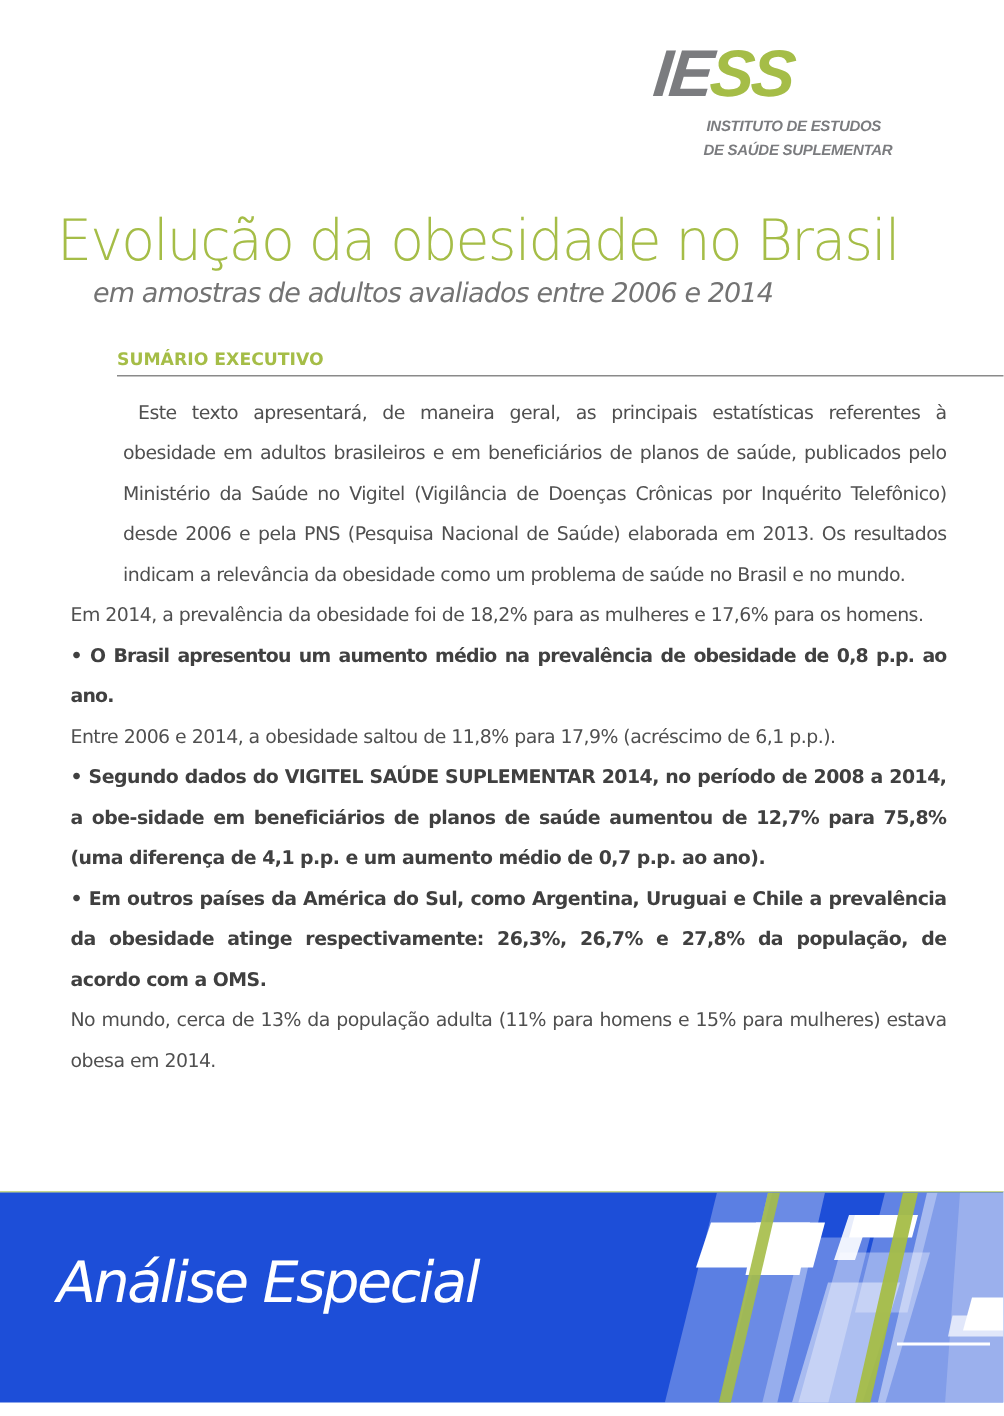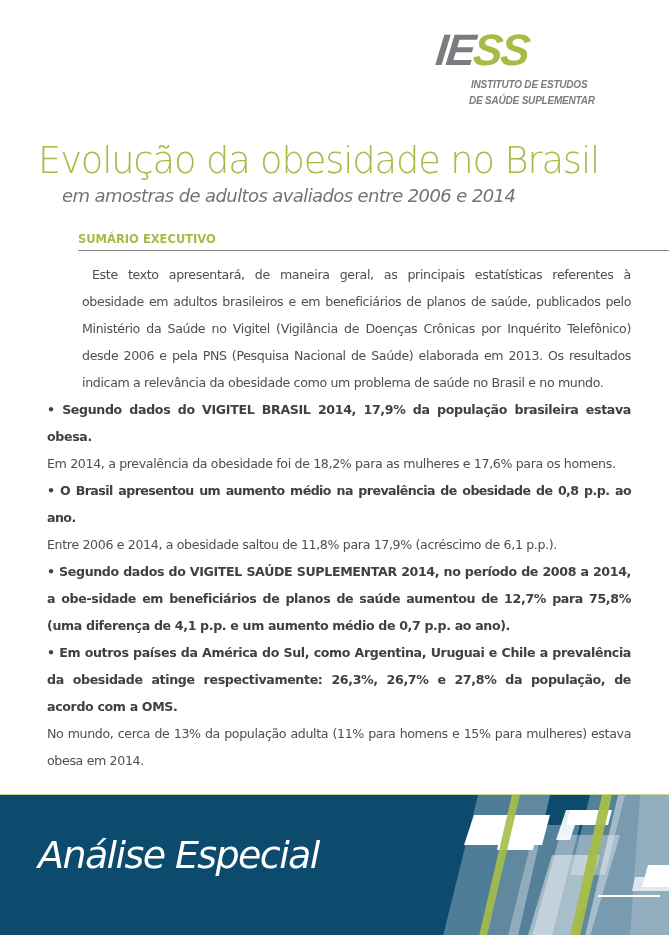--- a/index.html
+++ b/index.html
@@ -18,21 +18,21 @@
 
     .section-head { position: absolute; left: 38px; top: 231px; width: 592px; height: 20px; border-bottom: 1px solid #8a8a8a; margin-left: 40px; }
     .section-head span { font-family: "DejaVu Sans", sans-serif; font-weight: bold; font-size: 11.5px; color: #a5bd47; letter-spacing: 0; line-height: 16px; display: block; }
 
     .body-text { position: absolute; left: 47px; top: 261px; width: 584px; font-family: "DejaVu Sans", sans-serif; font-size: 12.6px; line-height: 27px; color: #4f4f4f; letter-spacing: -0.35px; }
     .body-text p { margin: 0; text-align: justify; }
     .body-text p.intro { text-indent: 10px; text-align-last: left; margin-left: 35px; }
     .body-text p.bold { font-weight: bold; color: #404040; }
     .body-text p.tight { letter-spacing: -0.55px; }
 
-    .banner { position: absolute; left: 0; top: 794px; width: 669px; height: 141px; background: #0c4a6e; overflow: hidden; border-top: 1px solid #c7d78e; }
+    .banner { position: absolute; left: 0; top: 794px; width: 669px; height: 141px; background: #1d4ed8; overflow: hidden; border-top: 1px solid #c7d78e; }
     .banner-title { position: absolute; left: 38px; top: 36px; font-family: "DejaVu Sans", sans-serif; font-style: italic; font-weight: 200; font-size: 38px; line-height: 48px; color: #ffffff; letter-spacing: -1.6px; white-space: nowrap; }
     .banner-graphic { position: absolute; left: 440px; top: 0; width: 229px; height: 141px; }
   </style>
 </head>
 <body>
 
 <div class="logo">
   <div class="logo-mark">
     <span class="ie">IE</span><span class="ss">SS</span>
   </div>
@@ -44,21 +44,20 @@
 
 <h1 class="title">Evolução da obesidade no Brasil</h1>
 <div class="subtitle">em amostras de adultos avaliados entre 2006 e 2014</div>
 
 <div class="section-head">
   <span>SUMÁRIO EXECUTIVO</span>
 </div>
 
 <div class="body-text">
   <p class="intro">Este texto apresentará, de maneira geral, as principais estatísticas referentes à obesidade em adultos brasileiros e em beneficiários de planos de saúde, publicados pelo Ministério da Saúde no Vigitel (Vigilância de Doenças Crônicas por Inquérito Telefônico) desde 2006 e pela PNS (Pesquisa Nacional de Saúde) elaborada em 2013. Os resultados indicam a relevância da obesidade como um problema de saúde no Brasil e no mundo.</p>
-  <p class="bold">• Segundo dados do VIGITEL BRASIL 2014, 17,9% da população brasileira estava obesa.</p>
   <p>Em 2014, a prevalência da obesidade foi de 18,2% para as mulheres e 17,6% para os homens.</p>
   <p class="bold tight">• O Brasil apresentou um aumento médio na prevalência de obesidade de 0,8 p.p. ao ano.</p>
   <p>Entre 2006 e 2014, a obesidade saltou de 11,8% para 17,9% (acréscimo de 6,1 p.p.).</p>
   <p class="bold">• Segundo dados do VIGITEL SAÚDE SUPLEMENTAR 2014, no período de 2008 a 2014, a obe-sidade em beneficiários de planos de saúde aumentou de 12,7% para 75,8% (uma diferença de 4,1 p.p. e um aumento médio de 0,7 p.p. ao ano).</p>
   <p class="bold">• Em outros países da América do Sul, como Argentina, Uruguai e Chile a prevalência da obesidade atinge respectivamente: 26,3%, 26,7% e 27,8% da população, de acordo com a OMS.</p>
   <p>No mundo, cerca de 13% da população adulta (11% para homens e 15% para mulheres) estava obesa em 2014.</p>
 </div>
 
 <div class="banner">
   <div class="banner-title">Análise Especial</div>

